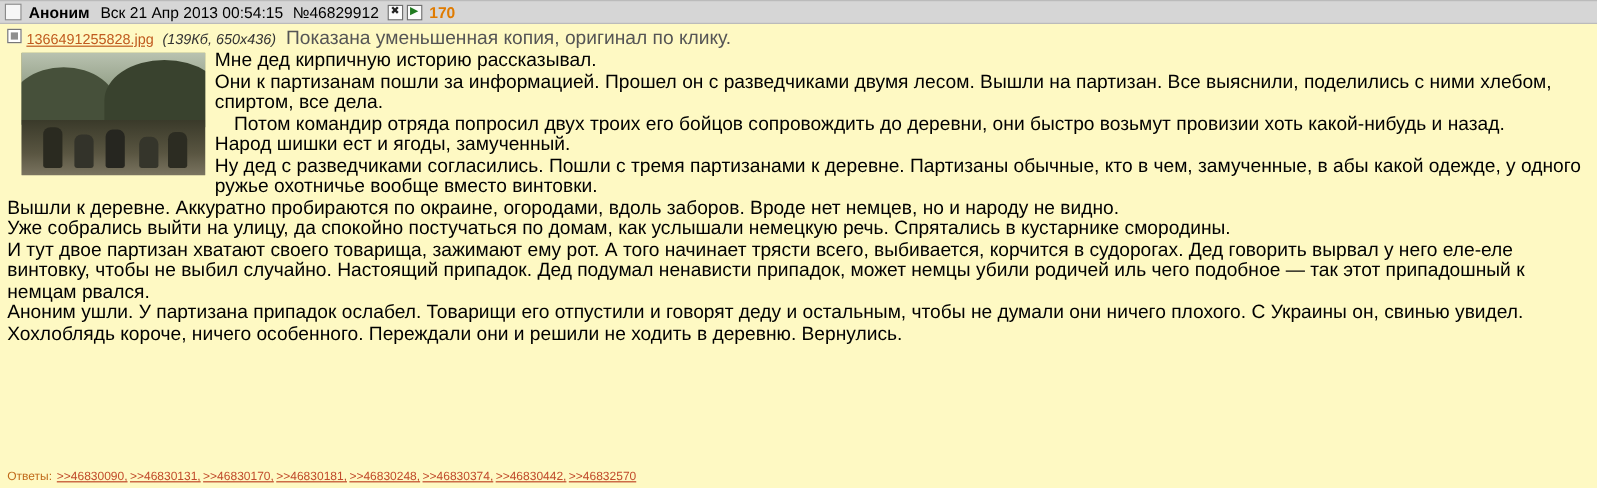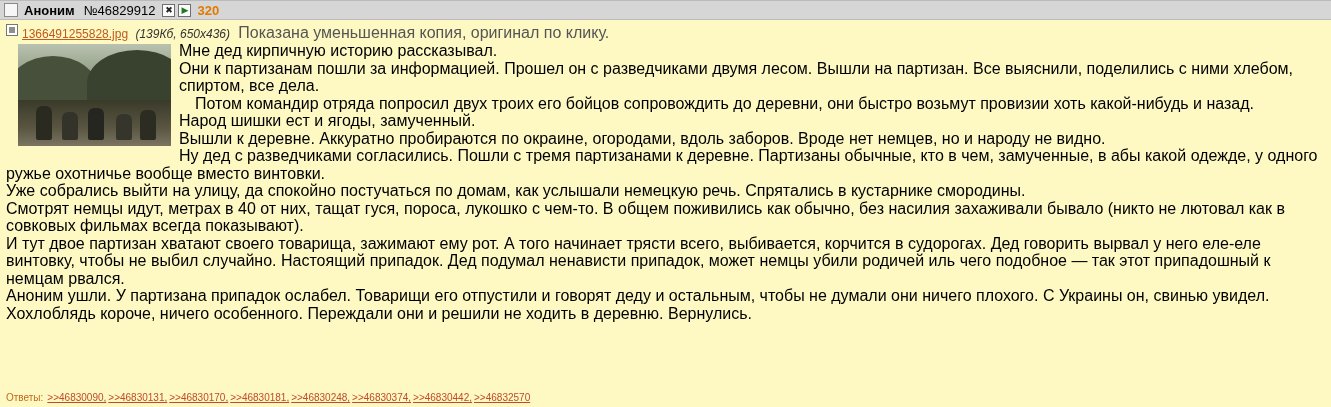--- a/index.html
+++ b/index.html
@@ -221,24 +221,25 @@
   }
 </style>
 </head>
 <body>
 
 <div class="post">
 
   <div class="post-header">
     <span class="post-checkbox"></span>
     <span class="poster-name">Аноним</span>
+    <span class="post-date">Вск 21 Апр 2013 00:54:15</span>
     <span class="post-number">№46829912</span>
     <span class="hdr-btn">✖</span>
     <span class="hdr-btn play">▶</span>
-    <span class="post-count">320</span>
+    <span class="post-count">170</span>
   </div>
 
   <div class="file-line">
     <span class="file-icon"></span>
     <a class="file-name" href="#">1366491255828.jpg</a>
     <span class="file-meta">(139Кб, 650x436)</span>
     <span class="file-note">Показана уменьшенная копия, оригинал по клику.</span>
   </div>
 
   <div class="post-body clearfix">
@@ -252,24 +253,23 @@
       <div class="fig f3"></div>
       <div class="fig f4"></div>
       <div class="fig f5"></div>
     </div>
 
     <div class="text-block">
       <p class="para">Мне дед кирпичную историю рассказывал.</p>
       <p class="para">Они к партизанам пошли за информацией. Прошел он с разведчиками двумя лесом. Вышли на партизан. Все выяснили, поделились с ними хлебом, спиртом, все дела.</p>
       <p class="para indent">Потом командир отряда попросил двух троих его бойцов сопровождить до деревни, они быстро возьмут провизии хоть какой-нибудь и назад.</p>
       <p class="para wide">Народ шишки ест и ягоды, замученный.</p>
+      <p class="para wide">Ну дед с разведчиками согласились. Пошли с тремя партизанами к деревне. Партизаны обычные, кто в чем, замученные, в абы какой одежде, у одного ружье охотничье вообще вместо винтовки.</p>
       <p class="para wide">Вышли к деревне. Аккуратно пробираются по окраине, огородами, вдоль заборов. Вроде нет немцев, но и народу не видно.</p>
-      <p class="para wide">Ну дед с разведчиками согласились. Пошли с тремя партизанами к деревне. Партизаны обычные, кто в чем, замученные, в абы какой одежде, у одного ружье охотничье вообще вместо винтовки.</p>
       <p class="para wide">Уже собрались выйти на улицу, да спокойно постучаться по домам, как услышали немецкую речь. Спрятались в кустарнике смородины.</p>
-      <p class="para wide">Смотрят немцы идут, метрах в 40 от них, тащат гуся, пороса, лукошко с чем-то. В общем поживились как обычно, без насилия захаживали бывало (никто не лютовал как в совковых фильмах всегда показывают).</p>
       <p class="para wide">И тут двое партизан хватают своего товарища, зажимают ему рот. А того начинает трясти всего, выбивается, корчится в судорогах. Дед говорить вырвал у него еле-еле винтовку, чтобы не выбил случайно. Настоящий припадок. Дед подумал ненависти припадок, может немцы убили родичей иль чего подобное — так этот припадошный к немцам рвался.</p>
       <p class="para wide">Аноним ушли. У партизана припадок ослабел. Товарищи его отпустили и говорят деду и остальным, чтобы не думали они ничего плохого. С Украины он, свинью увидел. Хохлоблядь короче, ничего особенного. Переждали они и решили не ходить в деревню. Вернулись.</p>
     </div>
   </div>
 
   <div class="replies">
     <span class="replies-label">Ответы:</span><a class="reply-link" href="#">&gt;&gt;46830090,</a><a class="reply-link" href="#">&gt;&gt;46830131,</a><a class="reply-link" href="#">&gt;&gt;46830170,</a><a class="reply-link" href="#">&gt;&gt;46830181,</a><a class="reply-link" href="#">&gt;&gt;46830248,</a><a class="reply-link" href="#">&gt;&gt;46830374,</a><a class="reply-link" href="#">&gt;&gt;46830442,</a><a class="reply-link" href="#">&gt;&gt;46832570</a>
   </div>
 
 </div>

